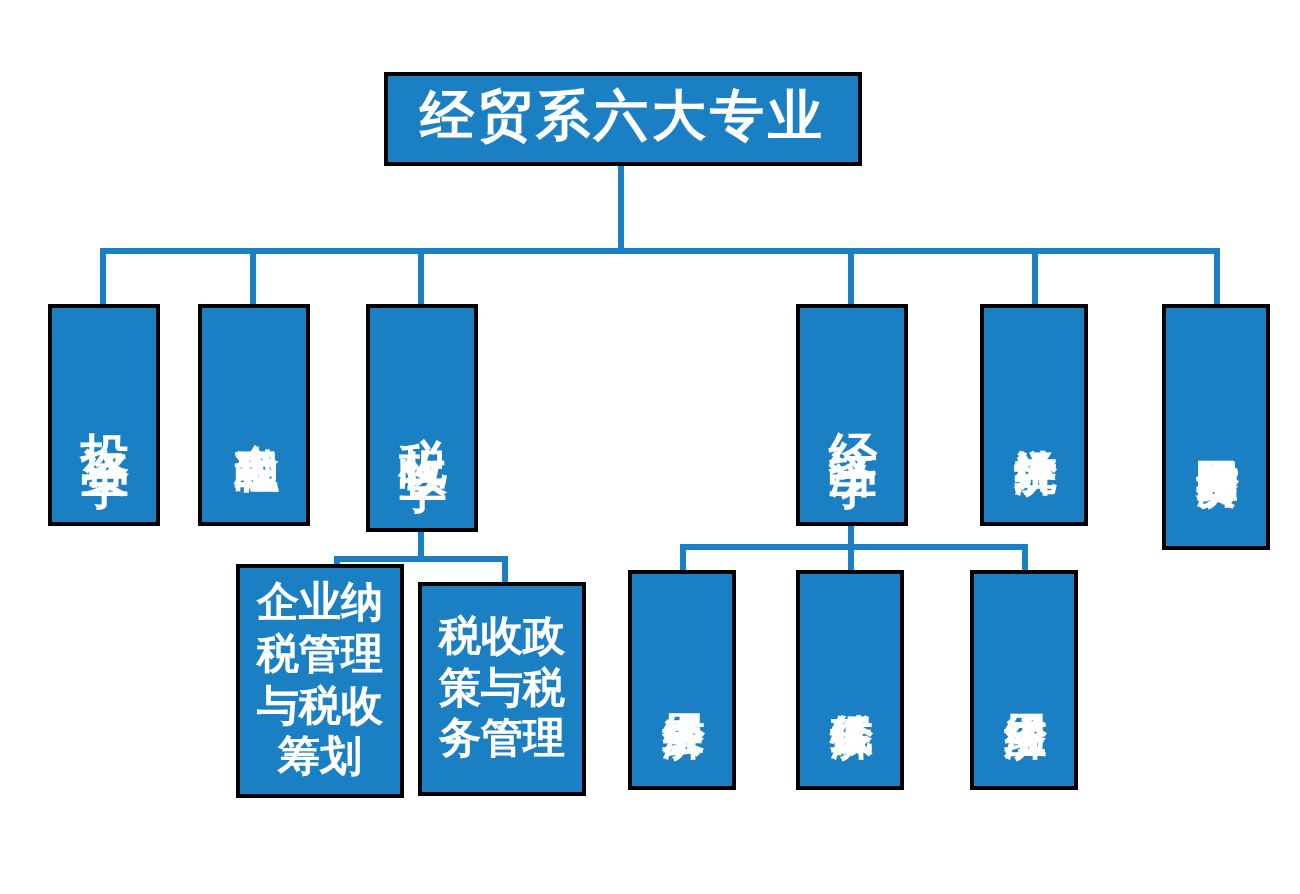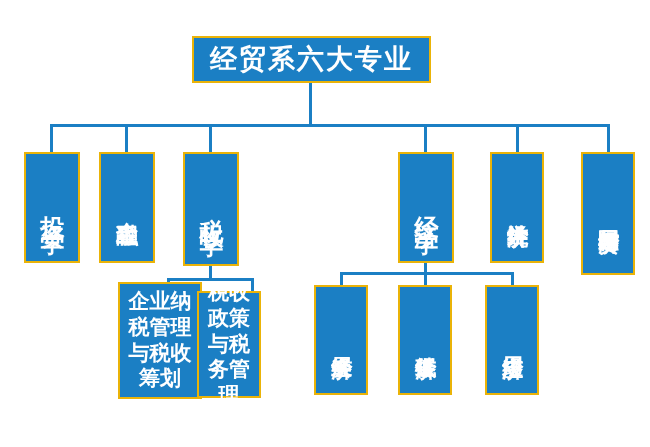--- a/index.html
+++ b/index.html
@@ -25,21 +25,21 @@
     color: #ffffff;
     display: flex;
     align-items: center;
     justify-content: center;
     text-align: center;
     font-weight: bold;
     letter-spacing: 0px;
     line-height: 1.12;
   }
   .node.outlined {
-    border: 2px solid #eab308;
+    border: 2px solid #000000;
   }
   .node-title {
     font-size: 27px;
     letter-spacing: 2px;
     white-space: nowrap;
   }
   
   .vtext {
     writing-mode: vertical-rl;
     text-orientation: upright;
@@ -105,21 +105,21 @@
   <div class="connector conn-v" style="left:251px; top:278px; width:3px; height:14px;"></div>
 
   <div class="connector conn-v" style="left:424px; top:263px; width:3px; height:10px;"></div>
   <div class="connector conn-h" style="left:340px; top:272px; width:174px; height:3px;"></div>
   <div class="connector conn-v" style="left:340px; top:272px; width:3px; height:14px;"></div>
   <div class="connector conn-v" style="left:424px; top:272px; width:3px; height:14px;"></div>
   <div class="connector conn-v" style="left:511px; top:272px; width:3px; height:14px;"></div>
 
   <div class="node btext outlined" style="left:118px; top:282px; width:84px; height:117px;">企业纳税管理与税收筹划</div>
 
-  <div class="node btext outlined" style="left:197px; top:291px; width:64px; height:107px;">税收政策与税务管理</div>
+  <div class="node btext outlined" style="left:209px; top:291px; width:84px; height:107px;">税收政策与税务管理</div>
 
   <div class="node vtext tighter outlined" style="left:314px; top:285px; width:54px; height:110px;">会展经济</div>
 
   <div class="node vtext tighter outlined" style="left:398px; top:285px; width:54px; height:110px;">低碳经济</div>
 
   <div class="node vtext tighter outlined" style="left:485px; top:285px; width:54px; height:110px;">应用经济</div>
 
 </div>
 
 </body></html>

